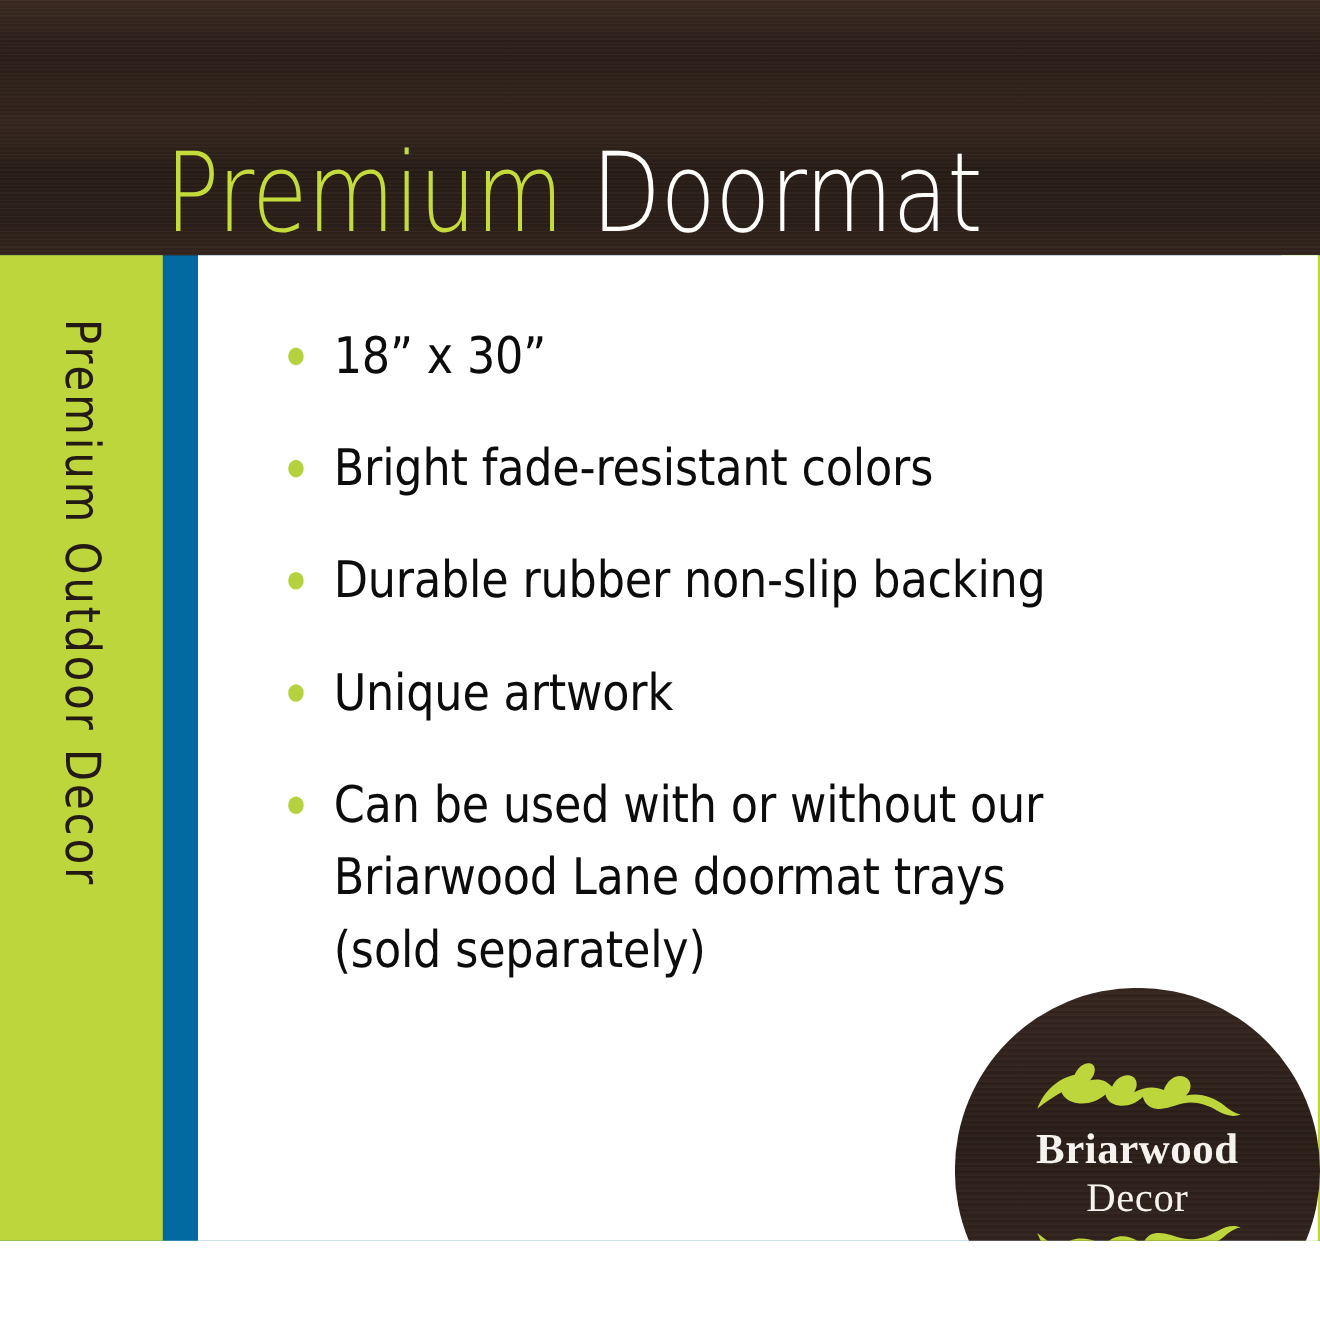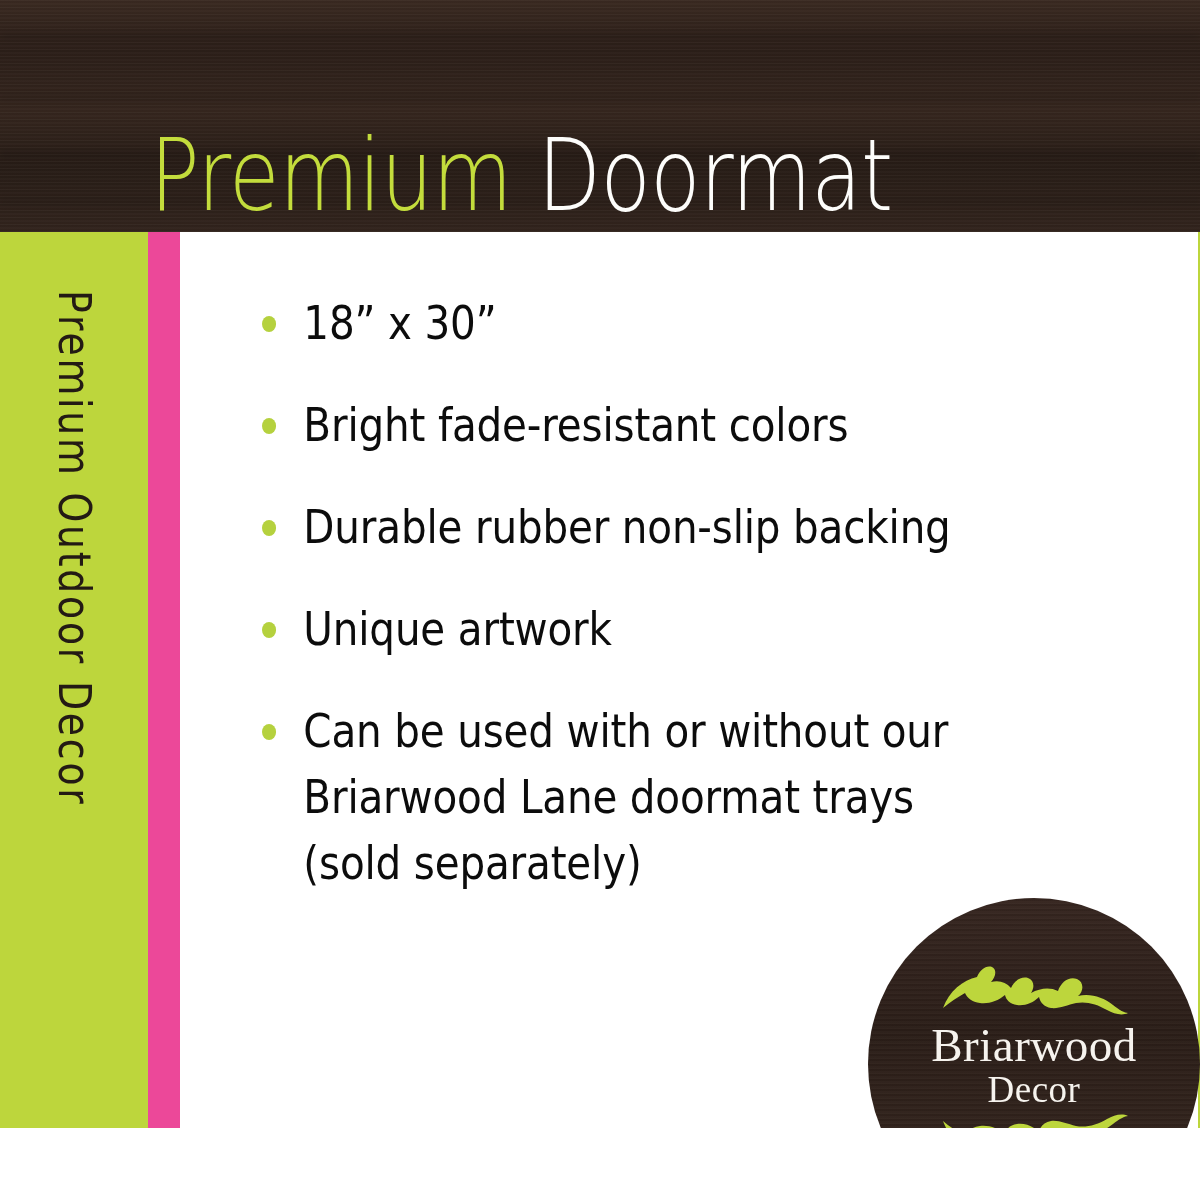--- a/index.html
+++ b/index.html
@@ -12,21 +12,21 @@
     overflow: hidden;
     background: #ffffff;
     font-family: "Liberation Sans", sans-serif;
     -webkit-font-smoothing: antialiased;
   }
 
   #page {
     position: relative;
     width: 1200px;
     height: 1128px;
-    background: #ec4899;
+    background: #0369a1;
     overflow: hidden;
   }
 
   
   #header {
     position: absolute;
     left: 0;
     top: 0;
     width: 1200px;
     height: 232px;
@@ -207,23 +207,24 @@
   .logo-leaf { display: block; }
   .logo-leaf.bottom { transform: scaleY(-1); }
   #logo-wordmark {
     text-align: center;
     color: #f6f3ee;
     font-family: "Liberation Serif", "DejaVu Serif", serif;
     margin: 4px 0 3px 0;
   }
   #logo-name-main {
     display: block;
-    font-size: 47px;
+    font-size: 39px;
     line-height: 50px;
     letter-spacing: 0.5px;
+    font-weight: bold;
   }
   #logo-name-sub {
     display: block;
     font-size: 37px;
     line-height: 40px;
     letter-spacing: 0.5px;
   }
 </style>
 </head>
 <body>

